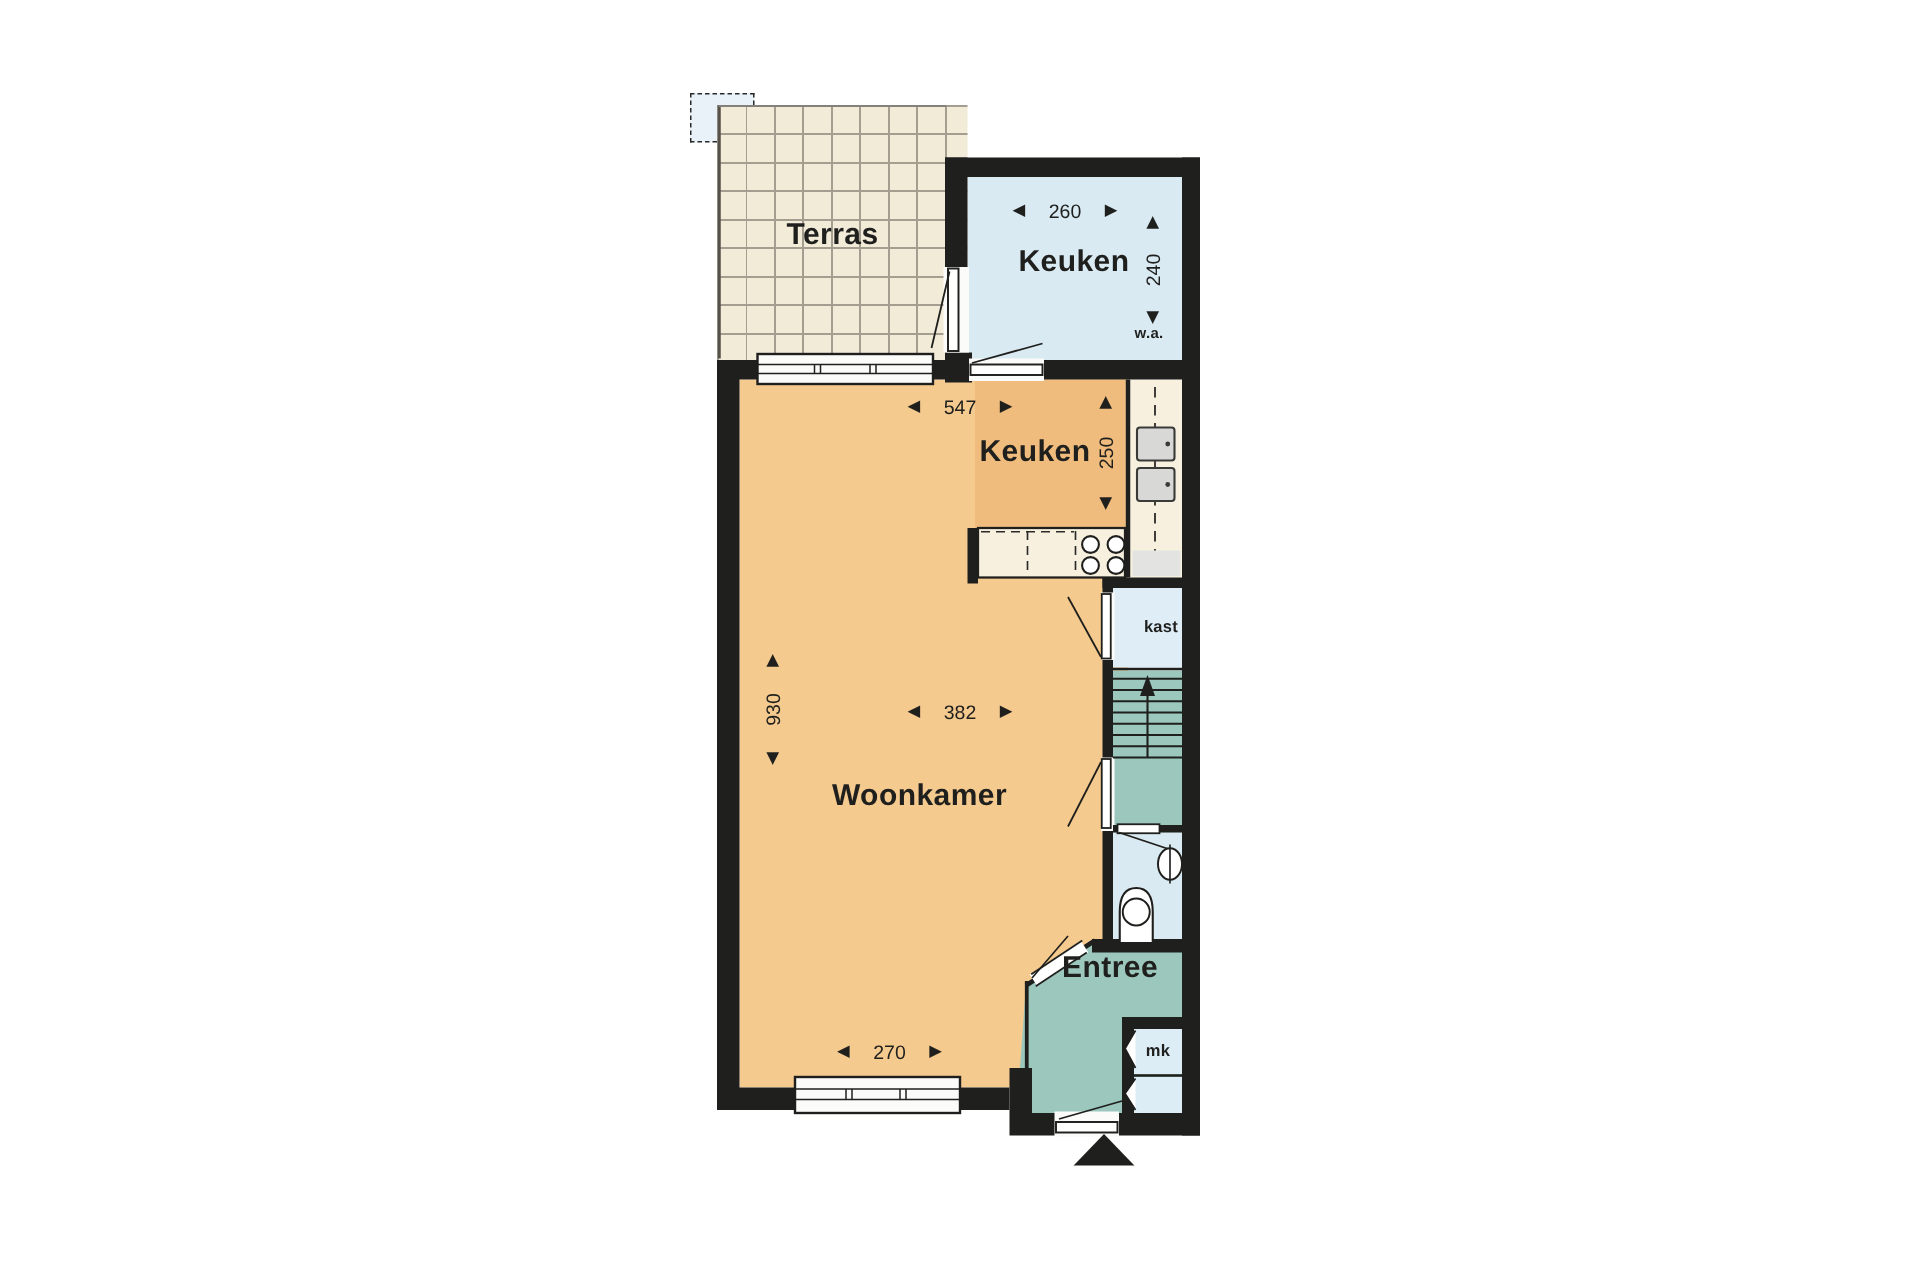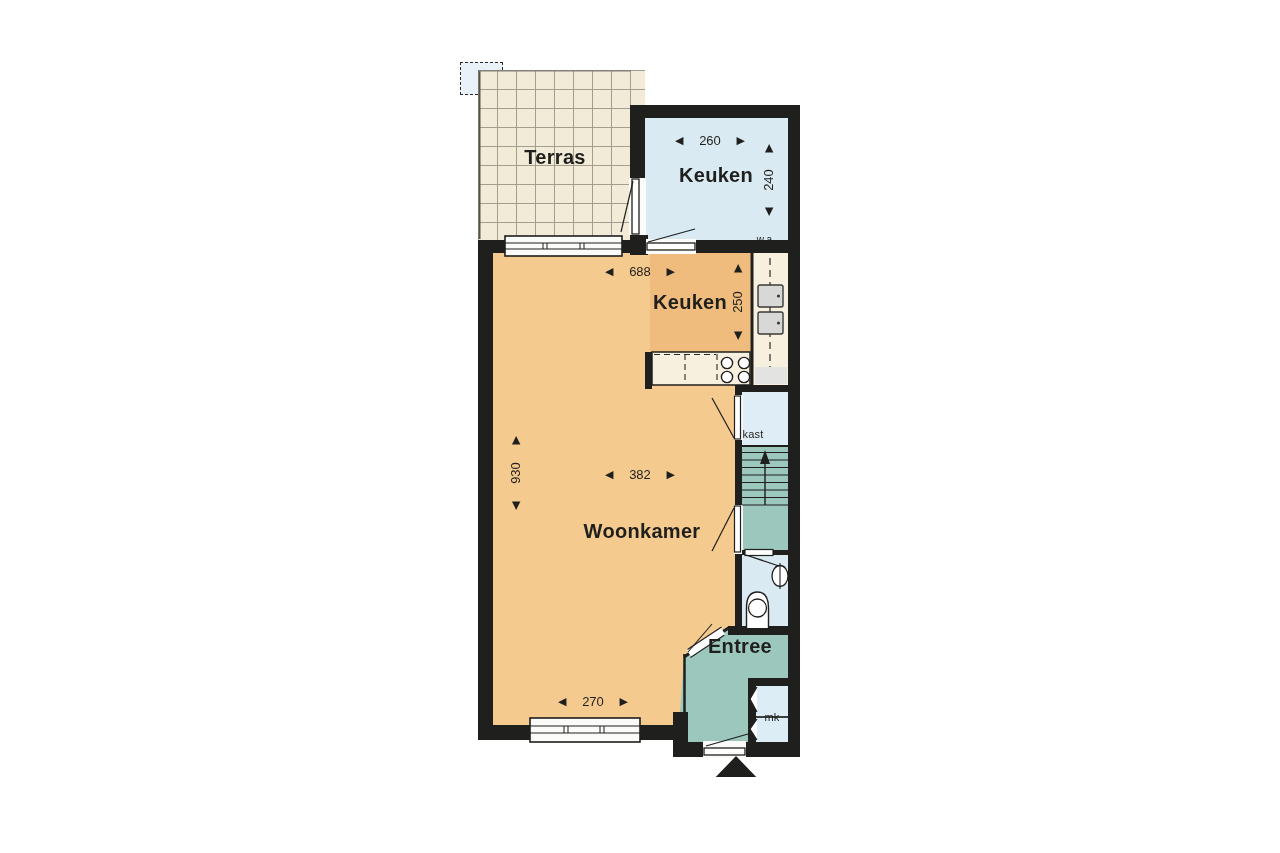--- a/index.html
+++ b/index.html
@@ -8,22 +8,22 @@
     --terrace-grout:#a49e90; --counter:#f7f0df; --window:#fbfbf9;
   }
   *{box-sizing:border-box; margin:0; padding:0;}
   html,body{width:1280px; height:853px; background:#ffffff; overflow:hidden;
     font-family:"Liberation Sans", sans-serif; color:var(--wall);}
   #plan{position:absolute; left:460px; top:62px; width:345px; height:715px;}
   .abs{position:absolute;}
   .wall{position:absolute; background:var(--wall);}
   .room-label{position:absolute; transform:translate(-50%,-50%); font-weight:bold;
     font-size:20px; letter-spacing:.3px; white-space:nowrap; z-index:30;}
-  .small-label{position:absolute; transform:translate(-50%,-50%); font-weight:normal;
-    font-size:11px; letter-spacing:.2px; white-space:nowrap; z-index:30;margin-top:16px;}
+  .small-label{position:absolute; transform:translate(-50%,-50%); font-weight:bold;
+    font-size:11px; letter-spacing:.2px; white-space:nowrap; z-index:30;}
   .dim{position:absolute; display:flex; align-items:center; justify-content:space-between;
     font-size:13px; font-weight:500; height:18px; z-index:30; white-space:nowrap;}
   .dim .arr{font-size:11px; line-height:18px;}
   .dim.v{transform:rotate(-90deg);}
   #terras{left:18px; top:8px; width:167px; height:170px;
     background-color:var(--terrace-tile);
     background-image:
       repeating-linear-gradient(to right, var(--terrace-grout) 0 1.3px, transparent 1.3px 19px),
       repeating-linear-gradient(to bottom, var(--terrace-grout) 0 1.3px, transparent 1.3px 19px);}
   #berging{left:185px; top:56px; width:143px; height:122px; background:var(--floor-storage);}
@@ -186,39 +186,39 @@
     <g fill="#ffffff" stroke="#1f1f1d" stroke-width="1.2">
       <polyline points="297,650 290,637 297,625"></polyline>
       <polyline points="297,678 290,667 297,657"></polyline>
       <line x1="296" y1="655" x2="328" y2="655" stroke-width="1.6"></line>
     </g>
   </svg>
 
   <div class="room-label" style="left:95px;top:95px;">Terras</div>
   <div class="room-label" style="left:256px;top:113px;">Keuken</div>
   <div class="room-label" style="left:230px;top:240px;">Keuken</div>
-  <div class="room-label" style="left:153px;top:469px;margin-left:29px;">Woonkamer</div>
+  <div class="room-label" style="left:153px;top:469px;">Woonkamer</div>
   <div class="room-label" style="left:280px;top:584px;">Entree</div>
-  <div class="small-label" style="left:293px;top:356px;">kast</div>
+  <div class="small-label" style="left:314px;top:356px;">kast</div>
   <div class="small-label" style="left:312px;top:639px;">mk</div>
   <div class="small-label" style="left:306px;top:161px;font-size:10px;">w.a.</div>
 
   <div class="dim" style="left:215px;top:69px;width:70px;">
     <span class="arr">◀</span>
     <span>260</span>
     <span class="arr">▶</span>
   </div>
   <div class="dim v" style="left:272px;top:109px;width:72px;">
     <span class="arr">◀</span>
     <span>240</span>
     <span class="arr">▶</span>
   </div>
   <div class="dim" style="left:145px;top:200px;width:70px;">
     <span class="arr">◀</span>
-    <span>688</span>
+    <span>547</span>
     <span class="arr">▶</span>
   </div>
   <div class="dim v" style="left:239px;top:231px;width:76px;">
     <span class="arr">◀</span>
     <span>250</span>
     <span class="arr">▶</span>
   </div>
   <div class="dim" style="left:145px;top:403px;width:70px;">
     <span class="arr">◀</span>
     <span>382</span>

